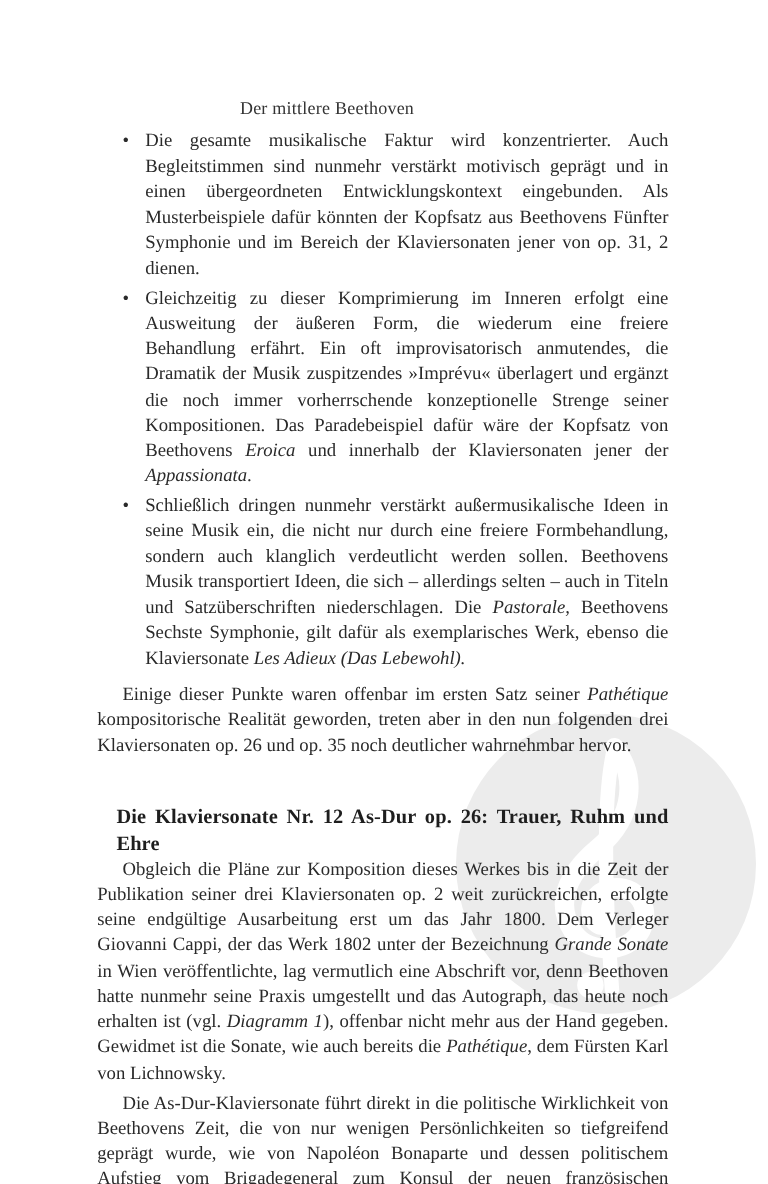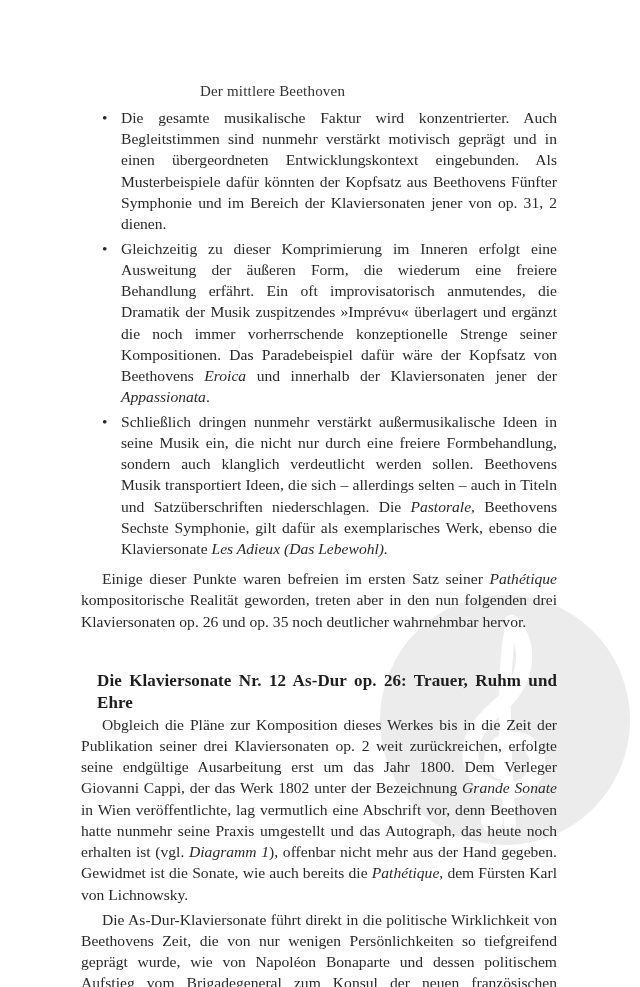--- a/index.html
+++ b/index.html
@@ -58,20 +58,20 @@
       <li>
         <span class="dot">•</span>
         <span><span>Gleichzeitig zu dieser Komprimierung im Inneren erfolgt eine Ausweitung der äußeren Form, die wiederum eine freiere Behandlung erfährt. Ein oft improvi­satorisch anmutendes, die Dramatik der Musik zuspitzendes »Imprévu« überla­gert und ergänzt die noch immer vorherrschende konzeptionelle Strenge seiner Kompositionen. Das Paradebeispiel dafür wäre der Kopfsatz von Beethovens </span><em>Eroica</em><span> und innerhalb der Klaviersonaten jener der </span><em>Appassionata</em><span>.</span></span>
       </li>
       <li>
         <span class="dot">•</span>
         <span><span>Schließlich dringen nunmehr verstärkt außermusikalische Ideen in seine Musik ein, die nicht nur durch eine freiere Formbehandlung, sondern auch klanglich verdeutlicht werden sollen. Beethovens Musik transportiert Ideen, die sich – al­lerdings selten – auch in Titeln und Satzüberschriften niederschlagen. Die </span><em>Pasto­rale,</em><span> Beethovens Sechste Symphonie, gilt dafür als exemplarisches Werk, ebenso die Klaviersonate </span><em>Les Adieux (Das Lebewohl).</em></span>
       </li>
     </ul>
 
-    <p class="indent para-after"><span>Einige dieser Punkte waren befreien im ersten Satz seiner </span><em>Pathétique</em><span> kompositorische Realität geworden, treten aber in den nun folgenden drei Klaviersonaten op. 26 und op. 35 noch deutlicher wahrnehmbar hervor.</span></p>
+    <p class="indent para-after"><span>Einige dieser Punkte waren offenbar im ersten Satz seiner </span><em>Pathétique</em><span> kompositorische Realität geworden, treten aber in den nun folgenden drei Klaviersonaten op. 26 und op. 35 noch deutlicher wahrnehmbar hervor.</span></p>
 
     <h2 class="section-heading">Die Klaviersonate Nr. 12 As-Dur op. 26: Trauer, Ruhm und Ehre</h2>
 
     <p class="indent"><span>Obgleich die Pläne zur Komposition dieses Werkes bis in die Zeit der Publikation seiner drei Klaviersonaten op. 2 weit zurückreichen, erfolgte seine endgültige Ausarbei­tung erst um das Jahr 1800. Dem Verleger Giovanni Cappi, der das Werk 1802 unter der Bezeichnung </span><em>Grande Sonate</em><span> in Wien veröffentlichte, lag vermutlich eine Abschrift vor, denn Beethoven hatte nunmehr seine Praxis umgestellt und das Autograph, das heute noch erhalten ist (vgl. </span><em>Diagramm 1</em><span>), offenbar nicht mehr aus der Hand gegeben. Gewid­met ist die Sonate, wie auch bereits die </span><em>Pathétique</em><span>, dem Fürsten Karl von Lichnowsky.</span></p>
     <p class="indent p-next"><span>Die As-Dur-Klaviersonate führt direkt in die politische Wirklichkeit von Beetho­vens Zeit, die von nur wenigen Persönlichkeiten so tiefgreifend geprägt wurde, wie von Napoléon Bonaparte und dessen politischem Aufstieg vom Brigadegeneral zum Konsul der neuen französischen Republik und schließlich zum französischen Kaiser, der ganz Europa von seinen feudalen und absolutistischen Strukturen »befreien«, also erobern wollte. Beethoven war anfangs ein offener Bewunderer Bonapartes, denn für ihn ver­körperte der etwa gleichaltrige Napoléon – zu dieser Zeit noch – die Ideale der Fran­zösischen Revolution, die indessen gegen ein reaktionäres Adelssystem erst erkämpft</span></p>
   </div>
 </div>
 
 </body></html>

